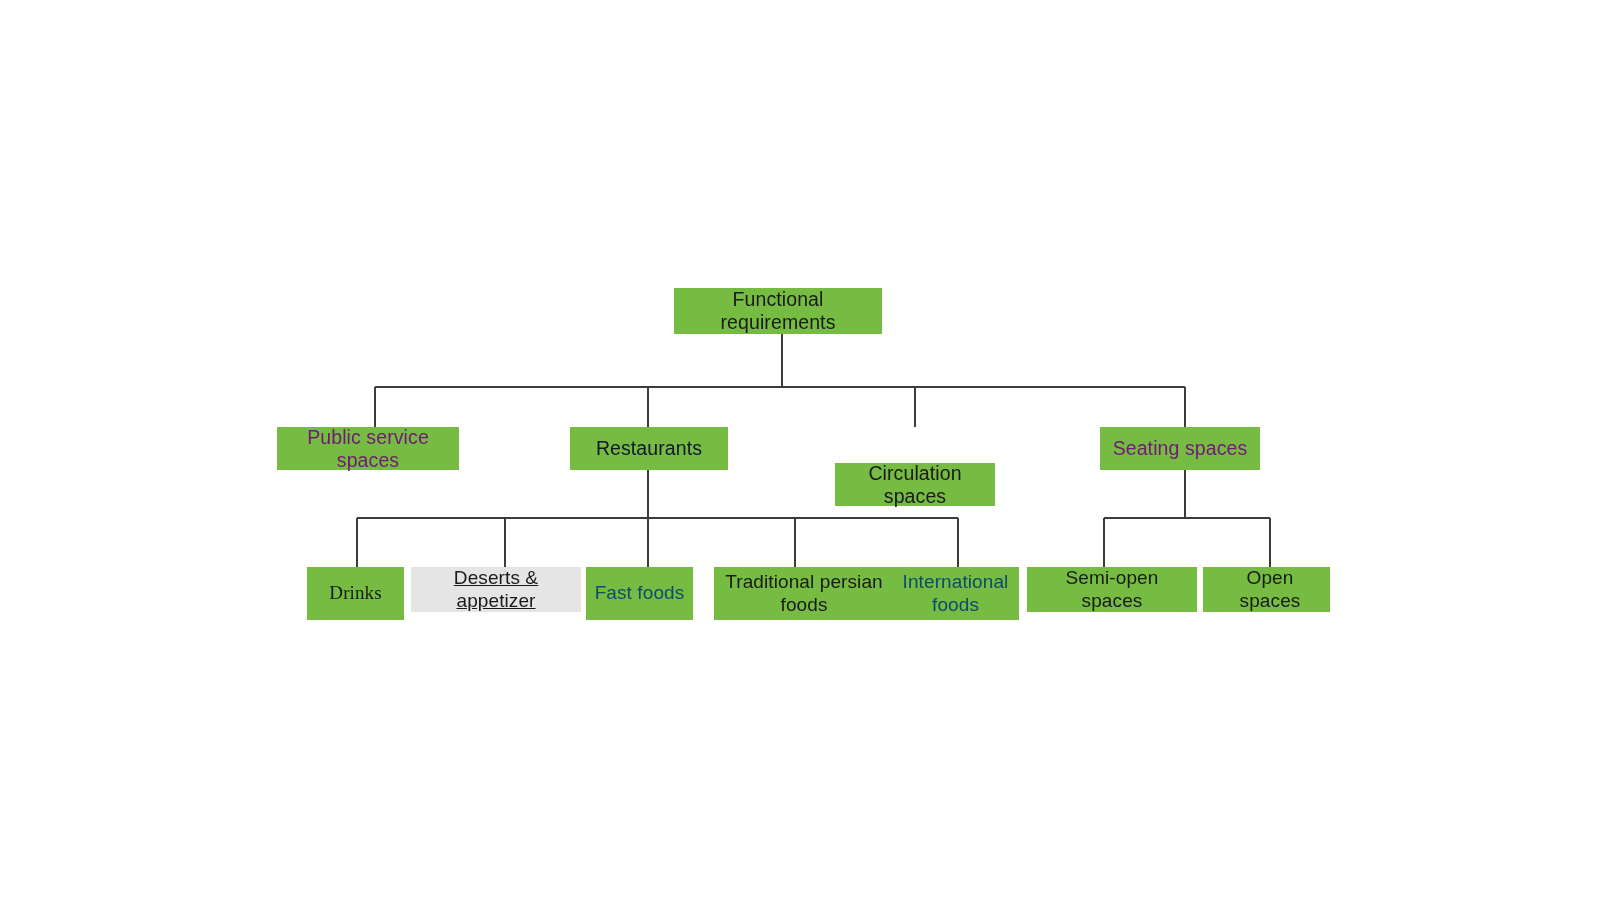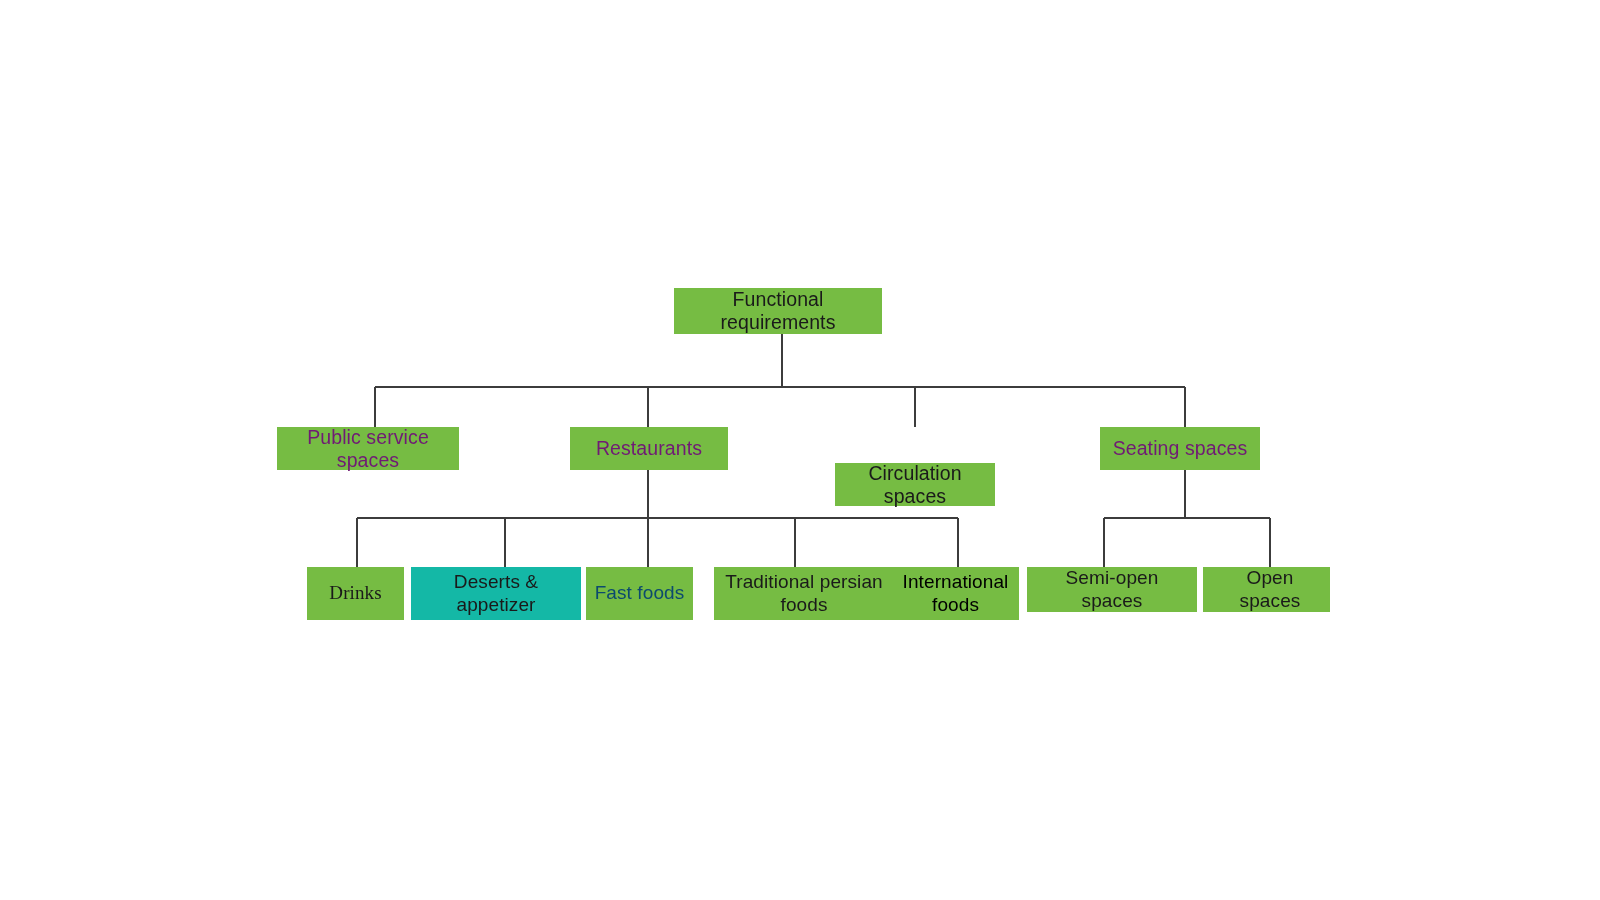--- a/index.html
+++ b/index.html
@@ -81,45 +81,45 @@
   </svg>
 
   <div class="node level-root" style="left: 674px; top: 288px; width: 208px; height: 46px; background: rgb(118, 188, 67); color: rgb(26, 26, 26);">
     <span class="node-label">Functional requirements</span>
   </div>
 
   <div id="level-two-container">
       <div class="node level-two" style="left: 277px; top: 427px; width: 182px; height: 43px; background: rgb(118, 188, 67); color: #701a75;">
         <span class="node-label">Public service spaces</span>
       </div>
-      <div class="node level-two" style="left: 570px; top: 427px; width: 158px; height: 43px; background: rgb(118, 188, 67); color: #701a75;">
+      <div class="node level-two" style="left: 570px; top: 427px; width: 158px; height: 43px; background: rgb(118, 188, 67); color: #0f172a;">
         <span class="node-label">Restaurants</span>
       </div>
       <div class="node level-two" style="left: 835px; top: 427px; width: 160px; height: 43px; background: rgb(118, 188, 67); color: rgb(26, 26, 26); margin-top: 36px;">
         <span class="node-label">Circulation spaces</span>
       </div>
       <div class="node level-two" style="left: 1100px; top: 427px; width: 160px; height: 43px; background: rgb(118, 188, 67); color: #701a75;">
         <span class="node-label">Seating spaces</span>
       </div>
     </div>
   <div id="level-three-container">
       <div class="node level-three" style="left: 307px; top: 567px; width: 97px; height: 53px; background: rgb(118, 188, 67); color: rgb(26, 26, 26); font-family: Liberation Serif, serif;">
         <span class="node-label">Drinks</span>
       </div>
-      <div class="node level-three" style="left: 411px; top: 567px; width: 170px; height: 53px; background: #14b8a6; color: rgb(26, 26, 26);">
+      <div class="node level-three" style="left: 411px; top: 567px; width: 170px; height: 45px; background: #e5e5e5; color: rgb(26, 26, 26); text-decoration: underline;">
         <span class="node-label">Deserts &amp; appetizer</span>
       </div>
       <div class="node level-three" style="left: 586px; top: 567px; width: 107px; height: 53px; background: rgb(118, 188, 67); color: #0c4a6e;">
         <span class="node-label">Fast foods</span>
       </div>
       <div class="node level-three" style="left: 714px; top: 567px; width: 180px; height: 53px; background: rgb(118, 188, 67); color: rgb(26, 26, 26);">
         <span class="node-label">Traditional persian
 foods</span>
       </div>
-      <div class="node level-three" style="left: 892px; top: 567px; width: 127px; height: 53px; background: rgb(118, 188, 67); color: #000000;">
+      <div class="node level-three" style="left: 892px; top: 567px; width: 127px; height: 53px; background: rgb(118, 188, 67); color: #0c4a6e;">
         <span class="node-label">International
 foods</span>
       </div>
       <div class="node level-three" style="left: 1027px; top: 567px; width: 170px; height: 45px; background: rgb(118, 188, 67); color: rgb(26, 26, 26); text-align: center;">
         <span class="node-label">Semi-open spaces</span>
       </div>
       <div class="node level-three" style="left: 1203px; top: 567px; width: 127px; height: 45px; background: rgb(118, 188, 67); color: rgb(26, 26, 26); padding-left: 13px;">
         <span class="node-label">Open spaces</span>
       </div>
     </div>

